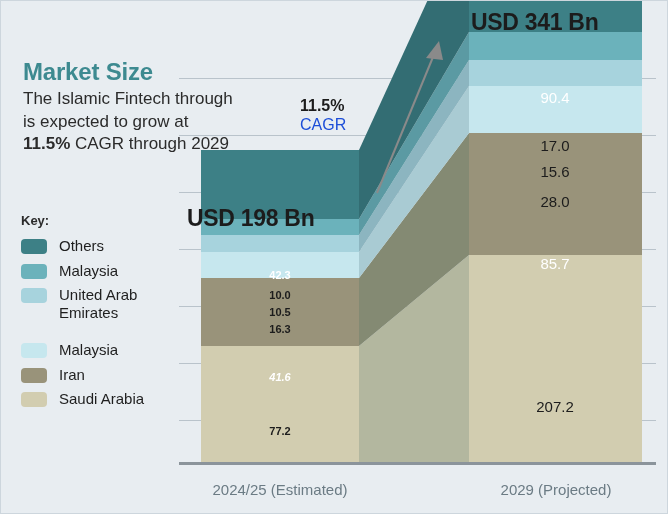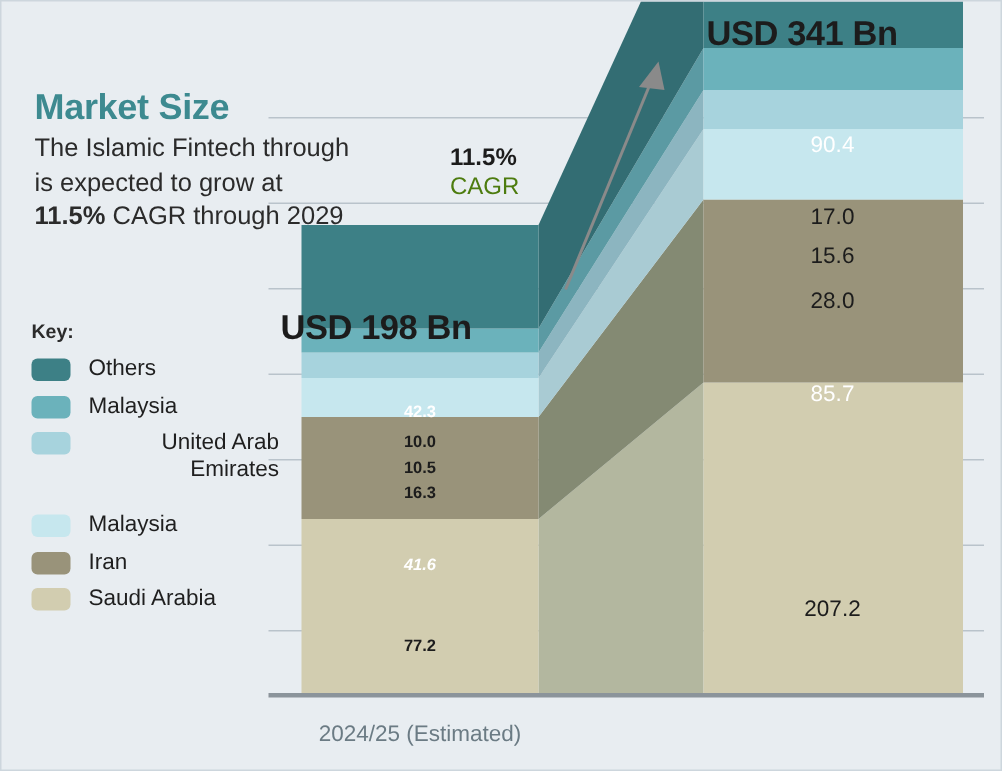--- a/index.html
+++ b/index.html
@@ -52,21 +52,20 @@
   #legend-title {
     font-size: 13px;
     font-weight: bold;
     color: #2b2b2b;
     margin-bottom: 9px;
   }
   .legend-row {
     display: flex;
     align-items: flex-start;
     margin-bottom: 7px;
-    text-align: right;
   }
   .legend-swatch {
     width: 26px;
     height: 15px;
     border-radius: 4px;
     flex: 0 0 auto;
     margin-top: 2px;
   }
   .legend-label {
     margin-left: 12px;
@@ -107,21 +106,21 @@
     text-align: left;
     line-height: 1.18;
   }
   #cagr-value {
     font-size: 16px;
     font-weight: bold;
     color: #1c1c1c;
   }
   #cagr-unit {
     font-size: 16px;
-    color: #4d7c0f;
+    color: #1d4ed8;
   }
 
   
   .seg-label {
     position: absolute;
     font-size: 11px;
     font-weight: bold;
     text-align: center;
     white-space: nowrap;
     transform: translate(-50%, -50%);
@@ -260,14 +259,15 @@
   <div class="seg-label dark" style="left:279px; top:430px;">77.2</div>
 
   <div class="seg-label big light" style="left:554px; top:96px;">90.4</div>
   <div class="seg-label big dark" style="left:554px; top:144px;">17.0</div>
   <div class="seg-label big dark" style="left:554px; top:170px;">15.6</div>
   <div class="seg-label big dark" style="left:554px; top:200px;">28.0</div>
   <div class="seg-label big light" style="left:554px; top:262px;">85.7</div>
   <div class="seg-label big dark" style="left:554px; top:405px;">207.2</div>
 
   <div class="axis-label" id="axis-left">2024/25 (Estimated)</div>
+  <div class="axis-label" id="axis-right">2029 (Projected)</div>
 
 </div>
 
 </body></html>

